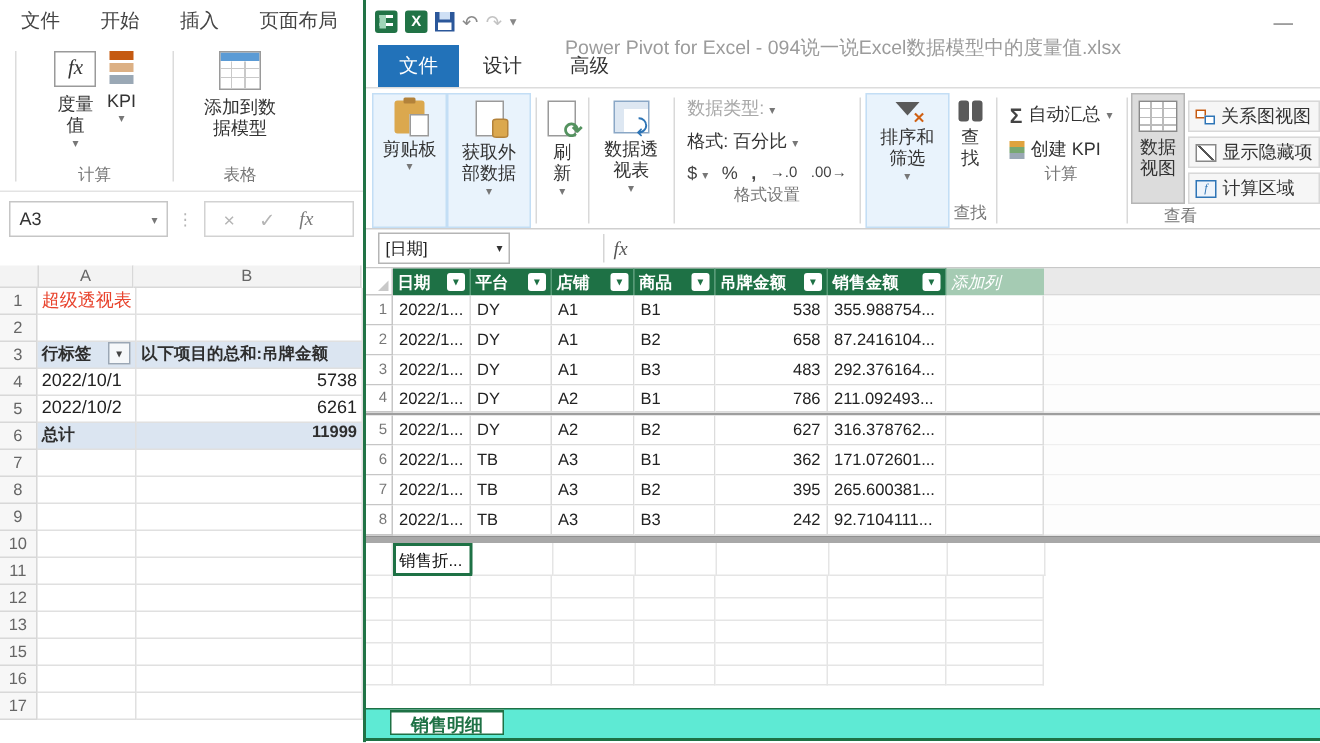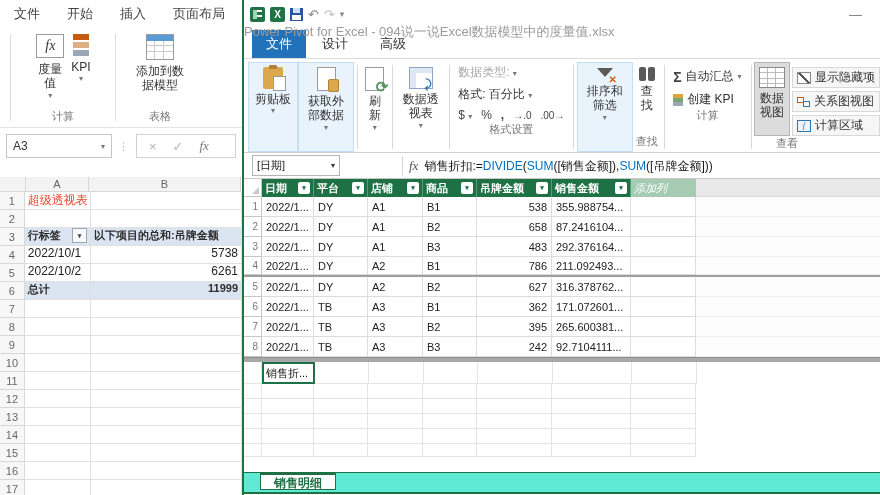--- a/index.html
+++ b/index.html
@@ -69,21 +69,21 @@
   .qat{display:flex;align-items:center;gap:5px;}
   .ic-pp{width:15px;height:15px;border-radius:2px;background:#217346;position:relative;}
   .ic-pp:before{content:"";position:absolute;inset:3px;background:linear-gradient(90deg,#9fd4b7 0 4px,transparent 4px),linear-gradient(#fff 0 2px,transparent 2px 5px,#fff 5px 7px,transparent 7px);}
   .ic-xl{width:15px;height:15px;background:#217346;color:#fff;font-size:10px;font-weight:bold;
          display:flex;align-items:center;justify-content:center;border-radius:2px;}
   .ic-save{width:13px;height:13px;background:#2b579a;position:relative;}
   .ic-save:before{content:"";position:absolute;left:3px;top:0;width:7px;height:5px;background:#cfe0f5;}
   .ic-save:after{content:"";position:absolute;left:2px;bottom:1px;width:9px;height:5px;background:#fff;}
   .undo{color:#8a8a8a;font-size:13px;} .redo{color:#c3c3c3;font-size:13px;}
   .qatdrop{color:#888;font-size:9px;}
-  .pp-titletext{position:absolute;left:0;right:0;font-size:13px;color:#9b9b9b;
+  .pp-titletext{position:absolute;left:0;right:0;text-align:center;font-size:13px;color:#9b9b9b;
                 pointer-events:none;white-space:nowrap;margin-top:36px;}
   .pp-min{margin-left:auto;color:#777;font-size:13px;padding:0 8px;}
   .pp-tabs{height:30px;display:flex;align-items:flex-end;padding-left:8px;font-size:13px;
            border-bottom:1px solid #dcdcdc;}
   .ptab{padding:5px 16px;color:#333;}
   .ptab.file{background:#2272b9;color:#fff;padding:5px 14px;}
   .ptab.active{background:#fff;border:1px solid #dcdcdc;border-bottom:1px solid #fff;margin-bottom:-1px;}
   .pp-ribbon{height:90px;display:flex;padding:3px 0 0 4px;border-bottom:1px solid #cfcfcf;
              position:relative;overflow:hidden;}
   .pgrp{display:flex;flex-direction:column;align-items:center;}
@@ -310,25 +310,20 @@
             <div class="xrn">12</div>
             <div class="xc xa"></div>
             <div class="xc xb"></div>
           </div>
           <div class="xrow">
             <div class="xrn">13</div>
             <div class="xc xa"></div>
             <div class="xc xb"></div>
           </div>
           <div class="xrow">
-            <div class="xrn">14</div>
-            <div class="xc xa"></div>
-            <div class="xc xb"></div>
-          </div>
-          <div class="xrow">
             <div class="xrn">15</div>
             <div class="xc xa"></div>
             <div class="xc xb"></div>
           </div>
           <div class="xrow">
             <div class="xrn">16</div>
             <div class="xc xa"></div>
             <div class="xc xb"></div>
           </div>
           <div class="xrow">
@@ -454,47 +449,44 @@
       </div>
       <div class="psep"></div>
       <div class="pgrp">
         <div class="btnrow">
           <div class="pbig pressed">
             <span class="ic-dataview"></span>
             <span class="lbl" style="width:26px;">数据视图</span>
           </div>
           <div class="viewsmall">
             <div class="vsb">
+              <span class="ic-diagram"></span>
+              <span>关系图视图</span>
+            </div>
+            <div class="vsb">
               <span class="ic-showhid"></span>
               <span>显示隐藏项</span>
-            </div>
-            <div class="vsb">
-              <span class="ic-diagram"></span>
-              <span>关系图视图</span>
             </div>
             <div class="vsb">
               <span class="ic-calcarea">f</span>
               <span>计算区域</span>
             </div>
           </div>
         </div>
         <div class="gname" style="align-self:center;margin-left:-60px;">查看</div>
       </div>
     </div>
 
     <div class="pp-fbar">
       <div class="cellref">
         <span>[日期]</span>
         <span class="arrow">▾</span>
       </div>
       <div class="fbar-sep"></div>
       <span class="fxg2">fx</span>
-      <div style="white-space:nowrap;overflow:hidden;">
-        <span class="fseg seg-k">销售折扣:=</span><span class="fseg seg-f">DIVIDE</span><span class="fseg seg-k">(</span><span class="fseg seg-f">SUM</span><span class="fseg seg-k">([销售金额]),</span><span class="fseg seg-f">SUM</span><span class="fseg seg-k">([吊牌金额]))</span>
-      </div>
     </div>
 
     <div class="pp-ghead">
       <div class="gcorner"></div>
       <div class="gh w-c0">
           <span>日期</span>
           <span class="fbtn">▾</span>
         </div>
       <div class="gh w-c1">
           <span>平台</span>

